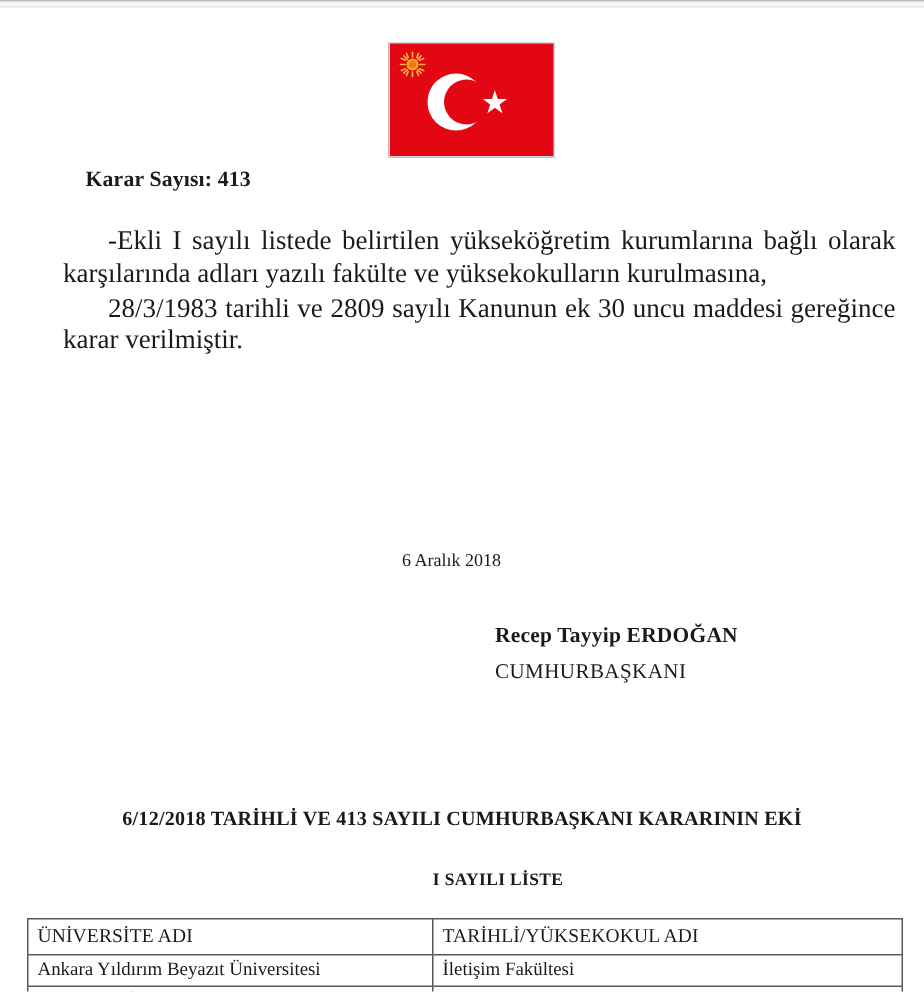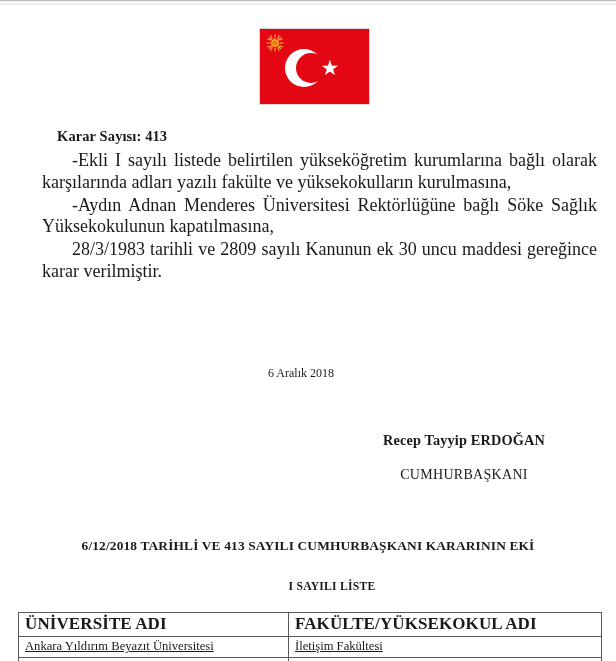--- a/index.html
+++ b/index.html
@@ -90,21 +90,21 @@
     left: 6px;
     top: 5px;
     width: 18px;
     height: 18px;
   }
 
   
   .karar-no {
     position: absolute;
     left: 57px;
-    top: 128px;
+    top: 112px;
     font-size: 14.5px;
     font-weight: bold;
     letter-spacing: .1px;
   }
 
   .body-block {
     position: absolute;
     left: 42px;
     top: 150px;
     width: 555px;
@@ -122,34 +122,34 @@
   .date-line {
     position: absolute;
     left: 268px;
     top: 366px;
     font-size: 12px;
   }
 
   .signature {
     position: absolute;
     left: 330px;
-    top: 432px;
+    top: 416px;
     width: 268px;
-    text-align: center;
+    text-align: left;
   }
   .sig-name {
     font-size: 14.3px;
     font-weight: bold;
     letter-spacing: .15px;
     white-space: nowrap;
   }
   .sig-title {
     font-size: 14px;
     letter-spacing: .3px;
-    margin-top: 18px;
+    margin-top: 8px;
     white-space: nowrap;
   }
 
   
   .annex-title {
     position: absolute;
     left: 0;
     top: 538px;
     width: 616px;
     text-align: center;
@@ -181,29 +181,28 @@
     width: 584px;
     table-layout: fixed;
   }
   table.annex-table td, table.annex-table th {
     border: 1px solid #595959;
     padding: 1px 6px 2px 6px;
     text-align: left;
     vertical-align: middle;
   }
   table.annex-table th {
-    font-size: 17px;
-    font-weight: bold;
+    font-size: 13px;
+    font-weight: normal;
     height: 20px;
     letter-spacing: .1px;
   }
   table.annex-table td {
     font-size: 12.6px;
     height: 17px;
-    text-decoration: underline;
   }
   .col-uni { width: 257px; }
 </style>
 </head>
 <body>
 
 <div class="scan-top-rule"></div>
 
 <div class="page">
 
@@ -234,40 +233,39 @@
       <div class="crescent-outer"></div>
       <div class="crescent-inner"></div>
       <div class="star">★</div>
     </div>
   </div>
 
   <div class="karar-no">Karar Sayısı: 413</div>
 
   <div class="body-block">
     <p class="para">-Ekli I sayılı listede belirtilen yükseköğretim kurumlarına bağlı olarak karşılarında adları yazılı fakülte ve yüksekokulların kurulmasına,</p>
-    <p class="para">-Aydın Adnan Menderes Üniversitesi Rektörlüğüne bağlı Söke Sağlık Yüksekokulunun kapatılmasına,</p>
     <p class="para">28/3/1983 tarihli ve 2809 sayılı Kanunun ek 30 uncu maddesi gereğince karar verilmiştir.</p>
   </div>
 
   <div class="date-line">6 Aralık 2018</div>
 
   <div class="signature">
     <div class="sig-name">Recep Tayyip ERDOĞAN</div>
     <div class="sig-title">CUMHURBAŞKANI</div>
   </div>
 
   <div class="annex-title">6/12/2018 TARİHLİ VE 413 SAYILI CUMHURBAŞKANI KARARININ EKİ</div>
   <div class="annex-sub">I SAYILI LİSTE</div>
 
   <div class="table-wrap">
     <table class="annex-table">
       <thead>
         <tr>
           <th class="col-uni">ÜNİVERSİTE ADI</th>
-          <th>FAKÜLTE/YÜKSEKOKUL ADI</th>
+          <th>TARİHLİ/YÜKSEKOKUL ADI</th>
         </tr>
       </thead>
       <tbody>
         <tr>
           <td class="col-uni">Ankara Yıldırım Beyazıt Üniversitesi</td>
           <td>İletişim Fakültesi</td>
         </tr>
         <tr>
           <td class="col-uni">Bolu Abant İzzet Baysal Üniversitesi</td>
           <td>Hukuk Fakültesi</td>

